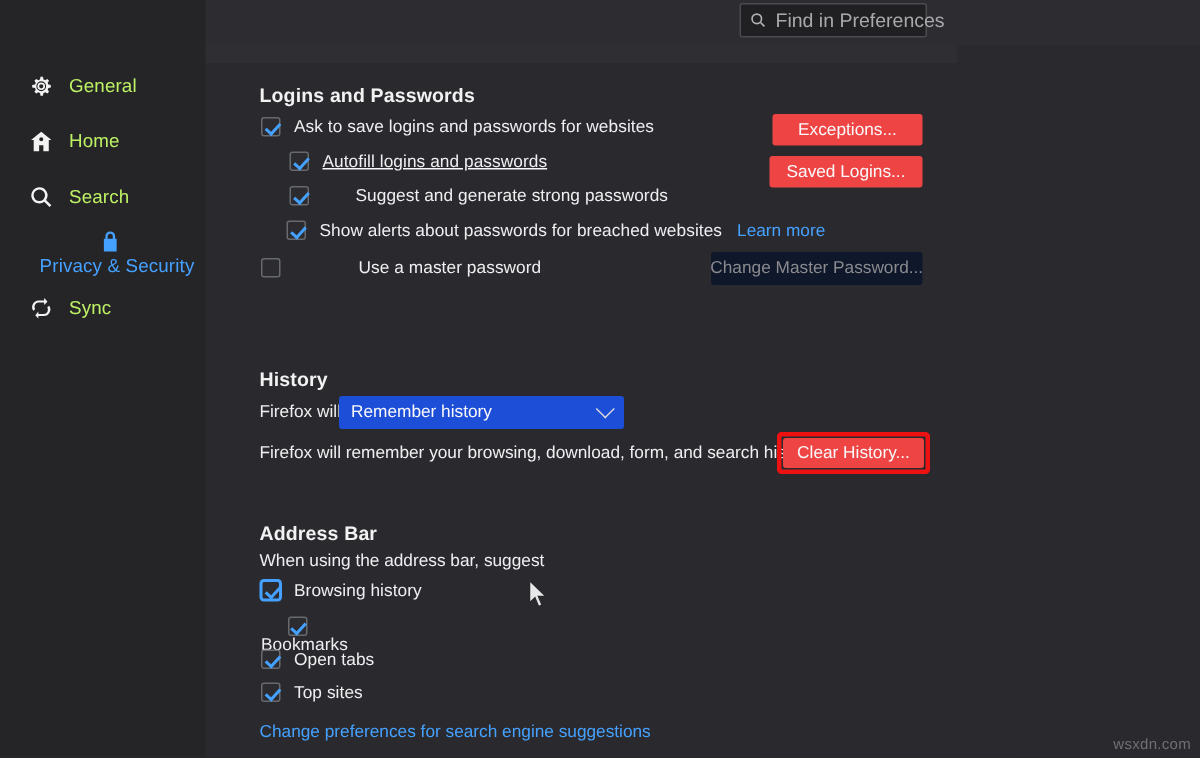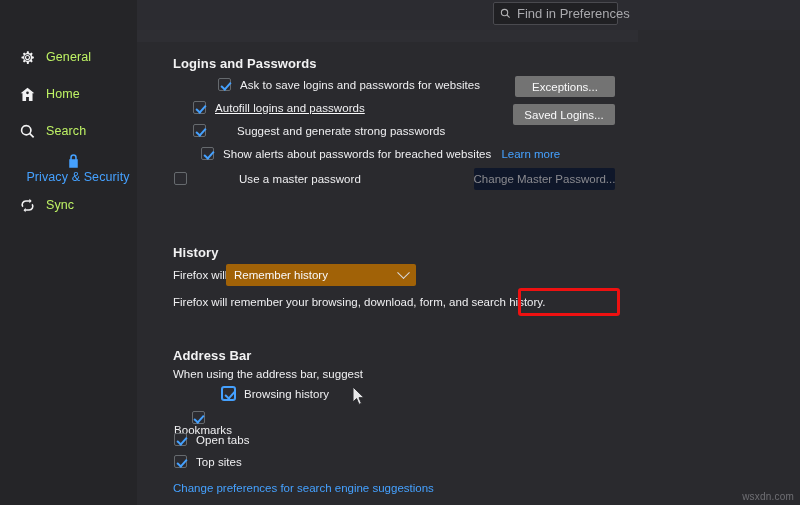--- a/index.html
+++ b/index.html
@@ -136,37 +136,37 @@
   .link {
     color: #45a1ff;
     font-size: 11.5px;
     text-decoration: none;
     cursor: pointer;
     white-space: nowrap;
   }
 
   .btn {
     position: absolute;
-    background: #737373;
+    background: #ef4444;
     color: #f9f9fa;
     border: none;
     border-radius: 2px;
     font-size: 11.5px;
     font-family: "Liberation Sans", sans-serif;
     display: flex;
     align-items: center;
     justify-content: center;
     cursor: default;
     white-space: nowrap;
   }
   .btn.disabled { background: #0f172a; color: #8a8a8f; }
 
   .select {
     position: absolute;
-    background: #a16207;
+    background: #1d4ed8;
     border: none;
     border-radius: 2px;
     display: flex;
     align-items: center;
     padding: 0 8px;
     cursor: default;
   }
   .select .sel-txt {
     font-size: 11.5px;
     color: #f9f9fa;
@@ -275,36 +275,36 @@
       <circle cx="6.6" cy="6.6" r="4.6"></circle>
       <line x1="10.2" y1="10.2" x2="14" y2="14"></line>
     </svg>
     <span class="search-placeholder">Find in Preferences</span>
   </div>
 
   <div class="content">
 
     <div class="section-title" style="left:36px; top:56px;">Logins and Passwords</div>
 
-    <div class="row" style="left:37px; top:78px;margin-left:44px;">
+    <div class="row" style="left:37px; top:78px;">
       <span class="cb checked"></span>
       <span class="txt">Ask to save logins and passwords for websites</span>
     </div>
 
     <div class="row" style="left:56px; top:101px;text-decoration:underline;">
       <span class="cb checked"></span>
       <span class="txt">Autofill logins and passwords</span>
     </div>
 
     <div class="row" style="left:56px; top:124px;gap:22px;">
       <span class="cb checked"></span>
       <span class="txt">Suggest and generate strong passwords</span>
     </div>
 
-    <div class="row" style="left:64px; top:147px;">
+    <div class="row" style="left:54px; top:147px;">
       <span class="cb checked"></span>
       <span class="txt">Show alerts about passwords for breached websites</span>
       <a class="link" style="margin-left:10px;">Learn more</a>
     </div>
 
     <div class="row" style="left:37px; top:172px;gap:43px;">
       <span class="cb"></span>
       <span class="txt">Use a master password</span>
     </div>
 
@@ -318,28 +318,29 @@
 
     <div class="plain-text" style="left:36px; top:269px;">Firefox will</div>
 
     <div class="select" style="left:89px; top:264px; width:190px; height:22px;">
       <span class="sel-txt">Remember history</span>
       <span class="chev"></span>
     </div>
 
     <div class="plain-text" style="left:36px; top:296px;">Firefox will remember your browsing, download, form, and search history.</div>
 
+    <div class="btn" style="left:385px; top:292px; width:94px; height:20px;">Clear History...</div>
 
     <div class="annot" style="left:381px; top:288px; width:102px; height:28px;"></div>
 
     <div class="section-title" style="left:36px; top:348px;">Address Bar</div>
 
     <div class="plain-text" style="left:36px; top:368px;">When using the address bar, suggest</div>
 
-    <div class="row" style="left:37px; top:387px;margin-left:48px;">
+    <div class="row" style="left:37px; top:387px;">
       <span class="cb checked focused"></span>
       <span class="txt">Browsing history</span>
     </div>
 
     <div class="row" style="left:37px; top:411px;flex-direction:column;">
       <span class="cb checked"></span>
       <span class="txt">Bookmarks</span>
     </div>
 
     <div class="row" style="left:37px; top:433px;">

